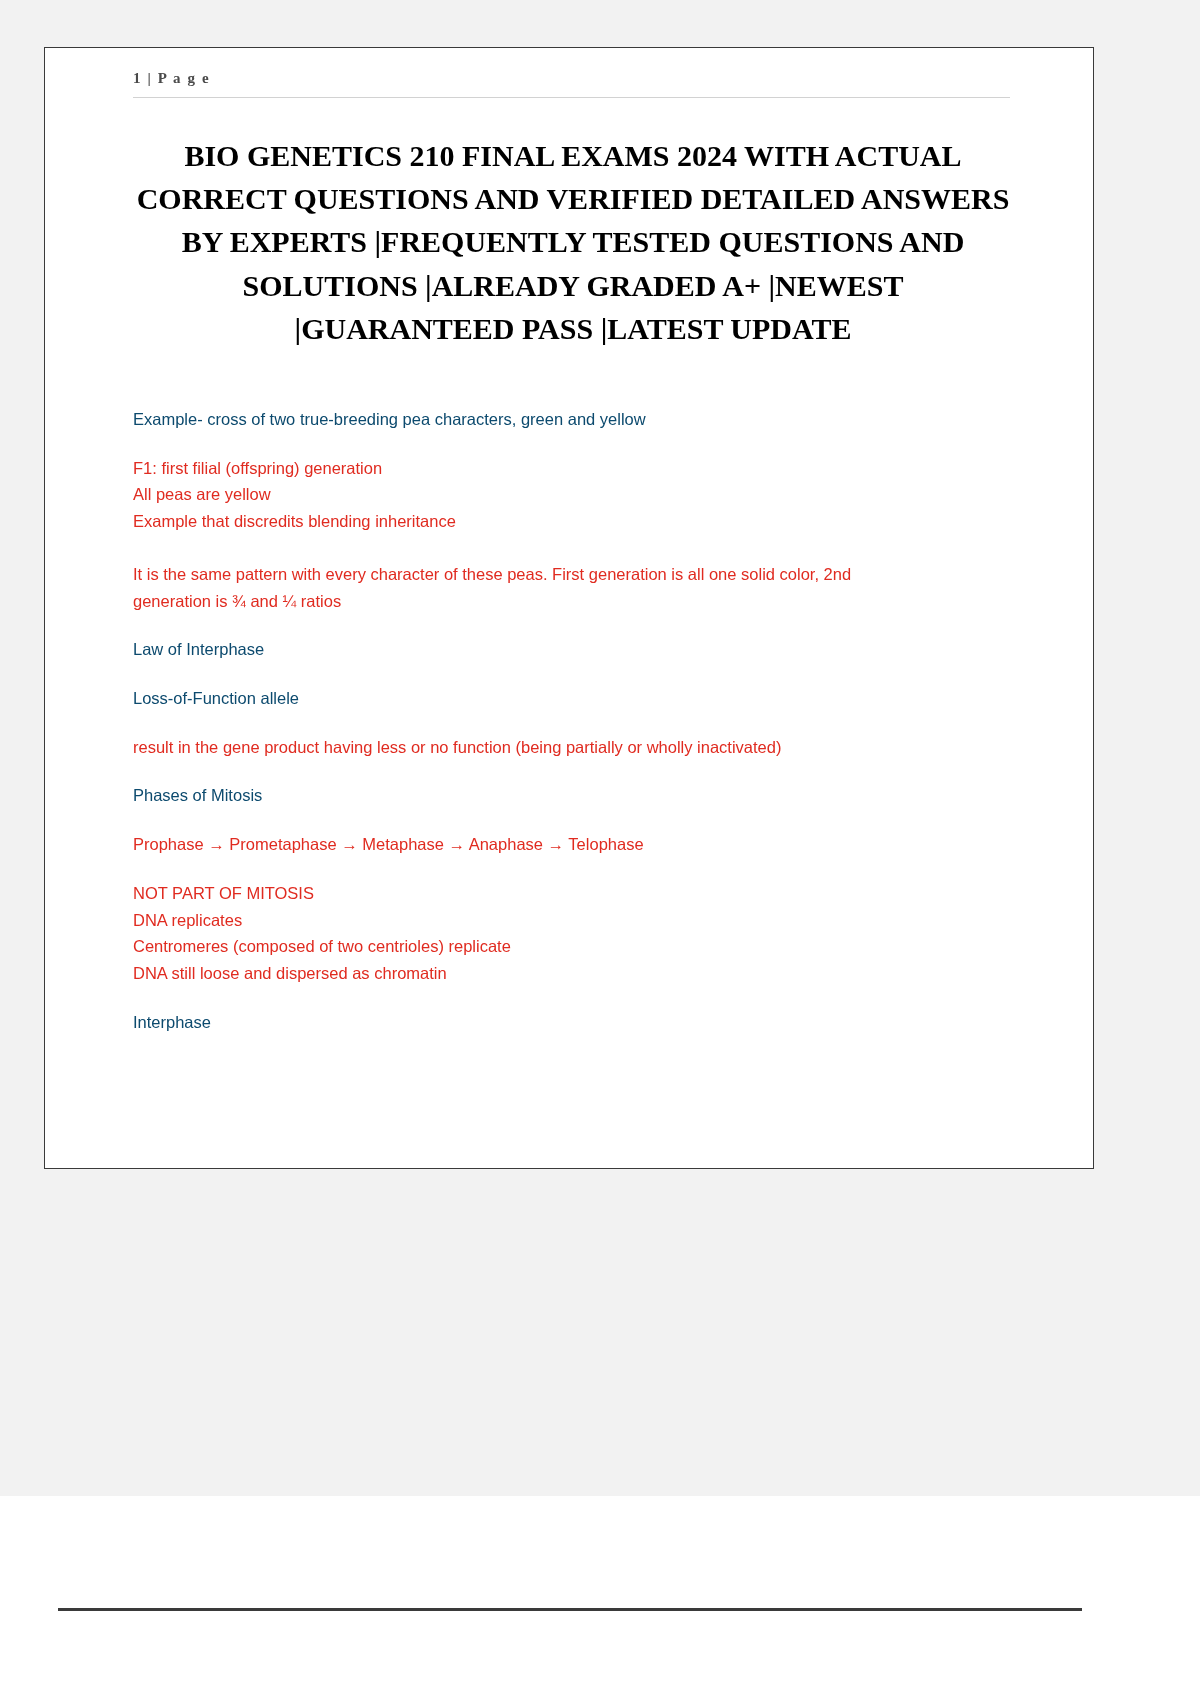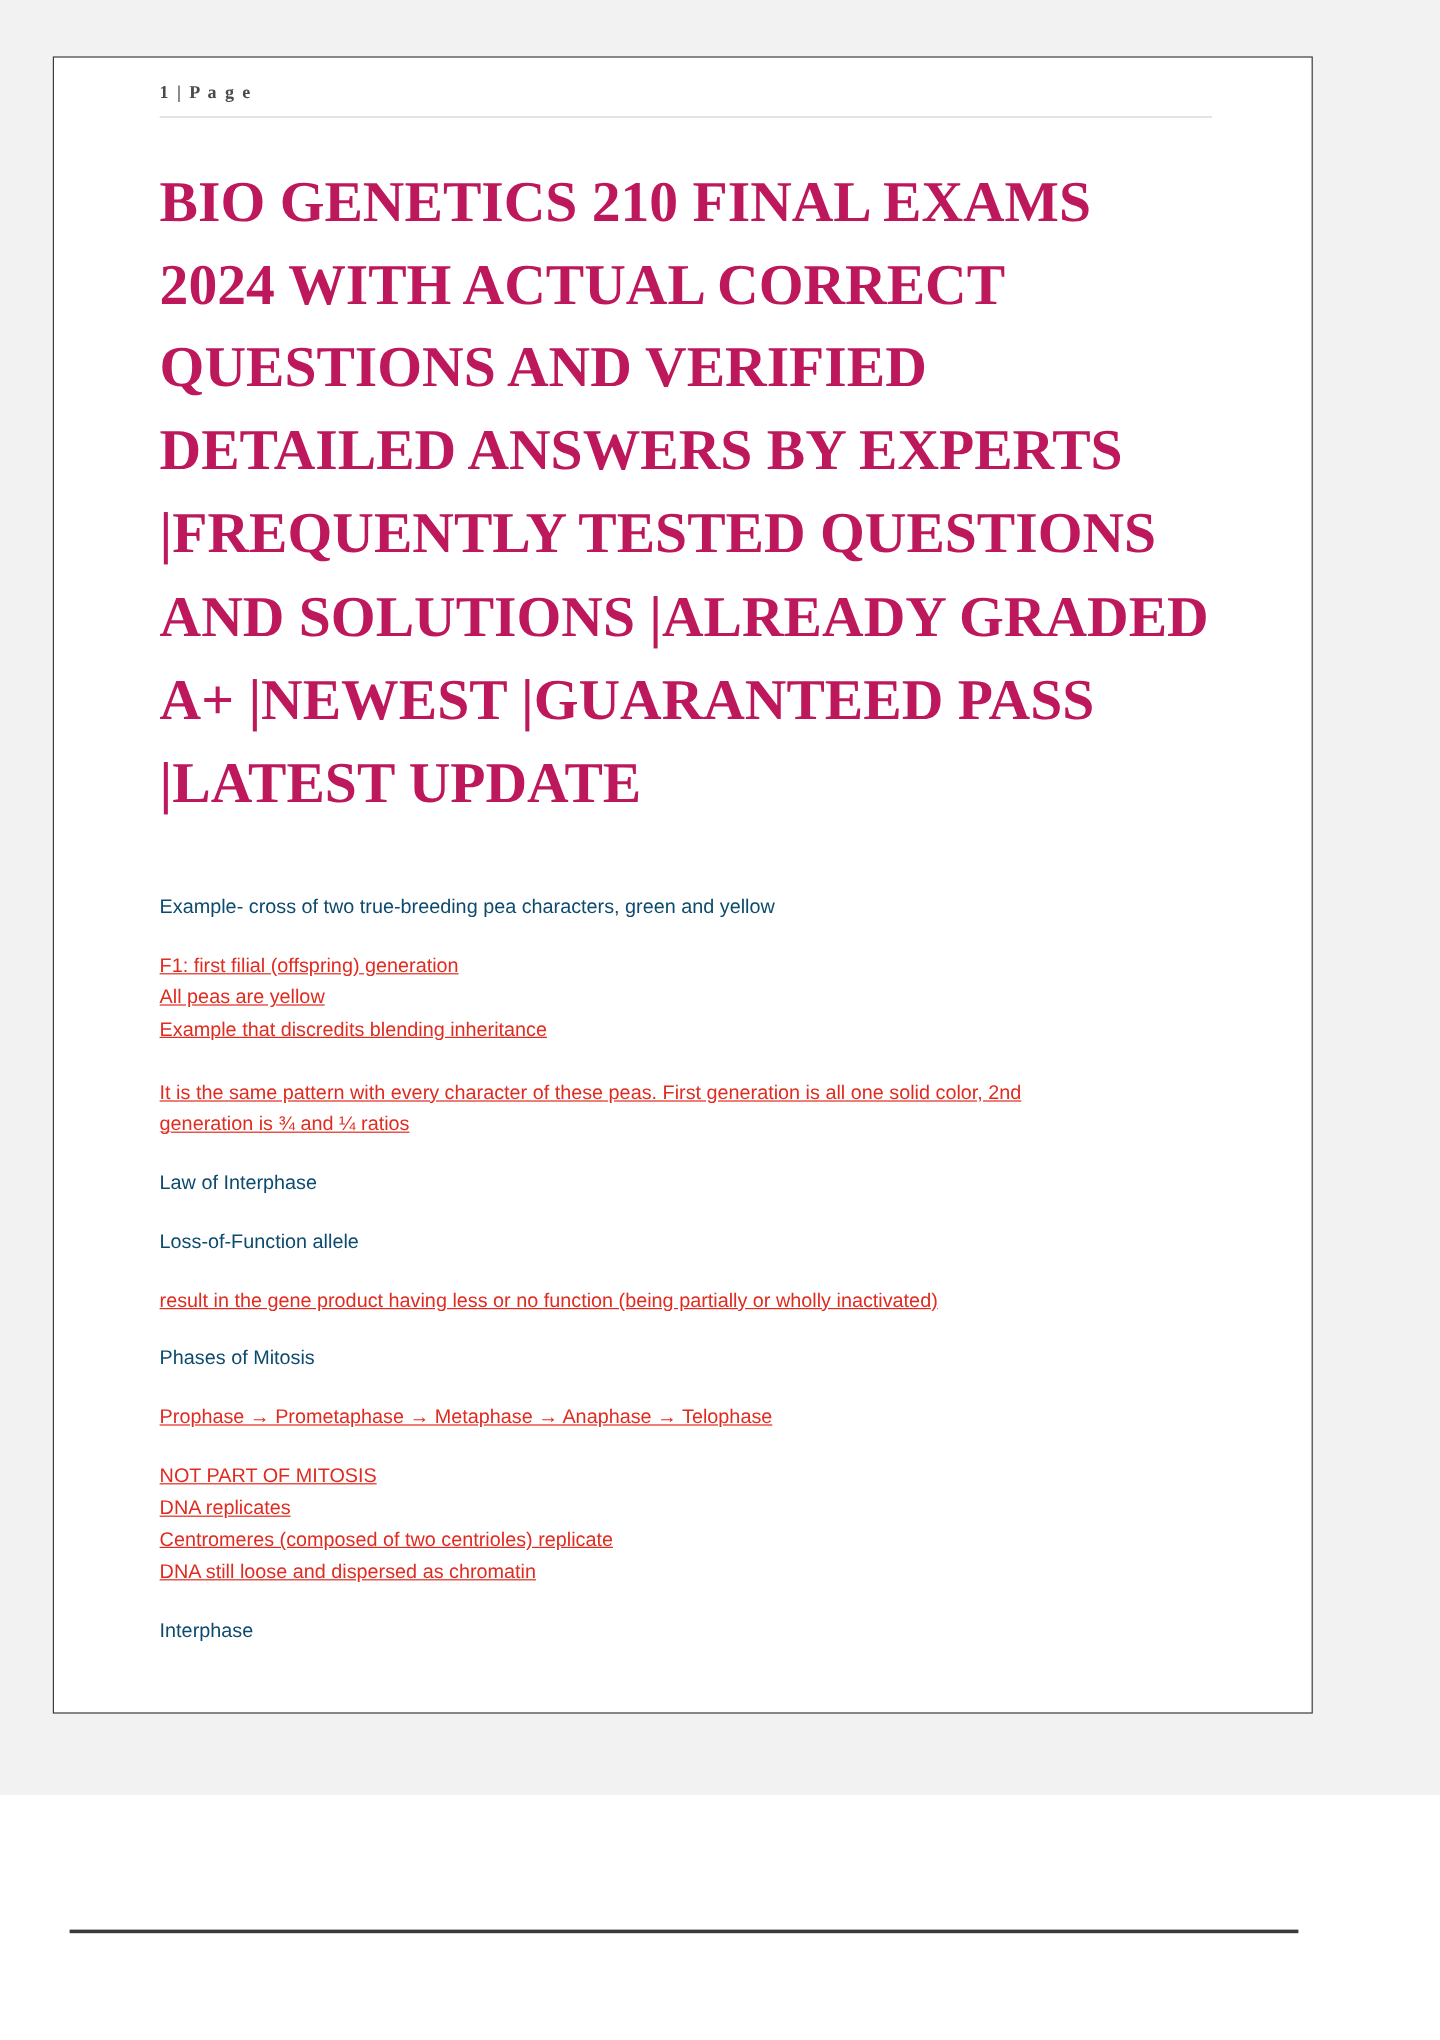--- a/index.html
+++ b/index.html
@@ -26,46 +26,46 @@
     top: 0;
     width: 1200px;
     height: 1496px;
     background: #f2f2f2;
   }
   .page-sheet {
     position: absolute;
     left: 44px;
     top: 47px;
     width: 1050px;
-    height: 1381px;
+    height: 1122px;
     background: #ffffff;
     border: 1px solid #3a3a3a;
     box-sizing: border-box;
   }
   .sheet-inner {
     padding: 22px 48px 0 88px;
   }
   .page-header {
     font-family: "Liberation Serif", serif;
     font-size: 15px;
     font-weight: bold;
     color: #4a4a4a;
     letter-spacing: 1.6px;
     padding-bottom: 10px;
     border-bottom: 1px solid #d2d2d2;
     width: 877px;
   }
   .doc-title {
     margin-top: 36px;
     font-family: "Liberation Serif", serif;
-    font-size: 48px;
+    font-size: 30px;
     line-height: 1.44;
     font-weight: bold;
-    color: #be185d;
-    text-align: left;
+    color: #000000;
+    text-align: center;
     width: 880px;
   }
   .body-block {
     margin-top: 56px;
     width: 870px;
   }
   .para {
     font-family: "Liberation Sans", sans-serif;
     font-size: 16.5px;
     line-height: 1.62;
@@ -73,21 +73,20 @@
     margin: 0 0 22px 0;
   }
   .para.answer {
     color: #e02b20;
   }
   .para.gap-after {
     margin-bottom: 26px;
   }
   .para .line {
     display: block;
-    text-decoration: underline;
   }
   
   .next-page-edge {
     position: absolute;
     left: 58px;
     top: 1608px;
     width: 1024px;
     height: 3px;
     background: #3a3a3a;
   }

